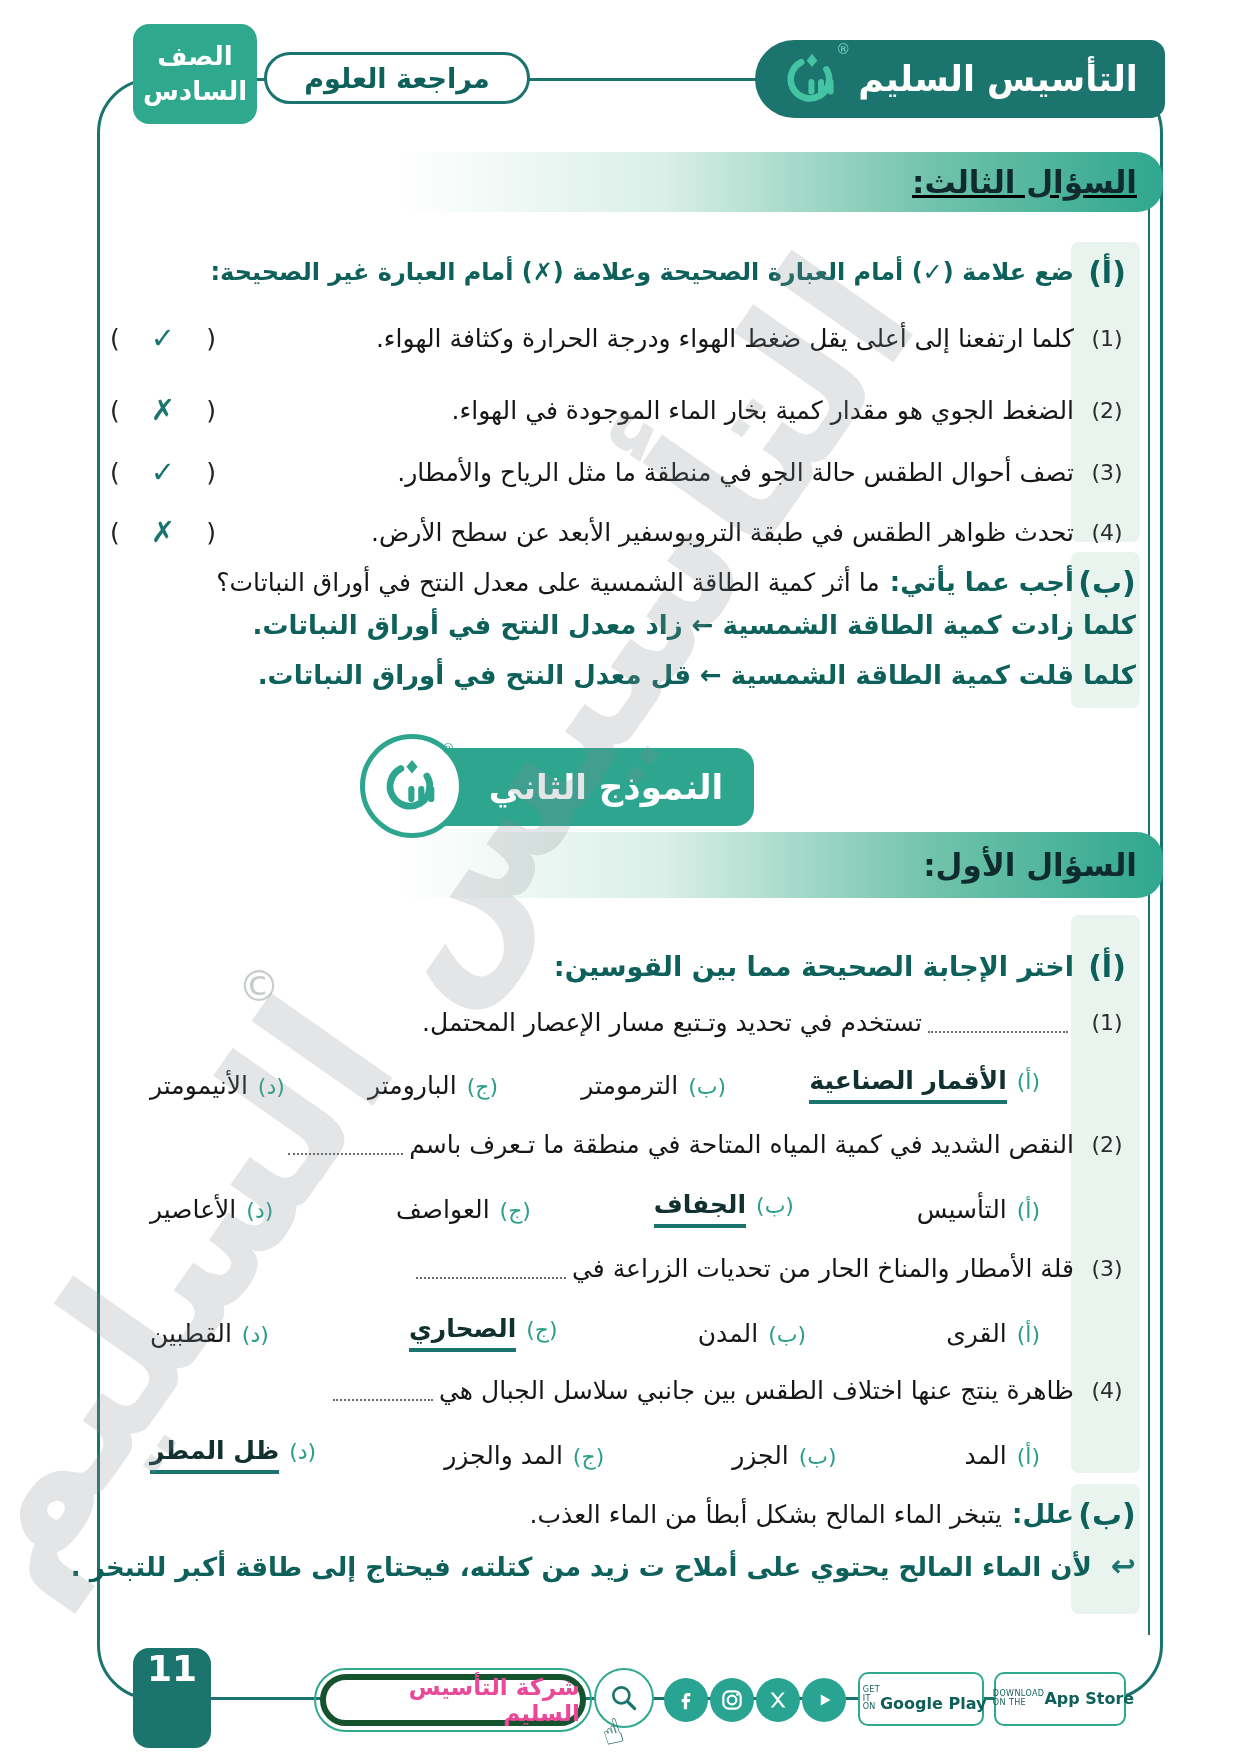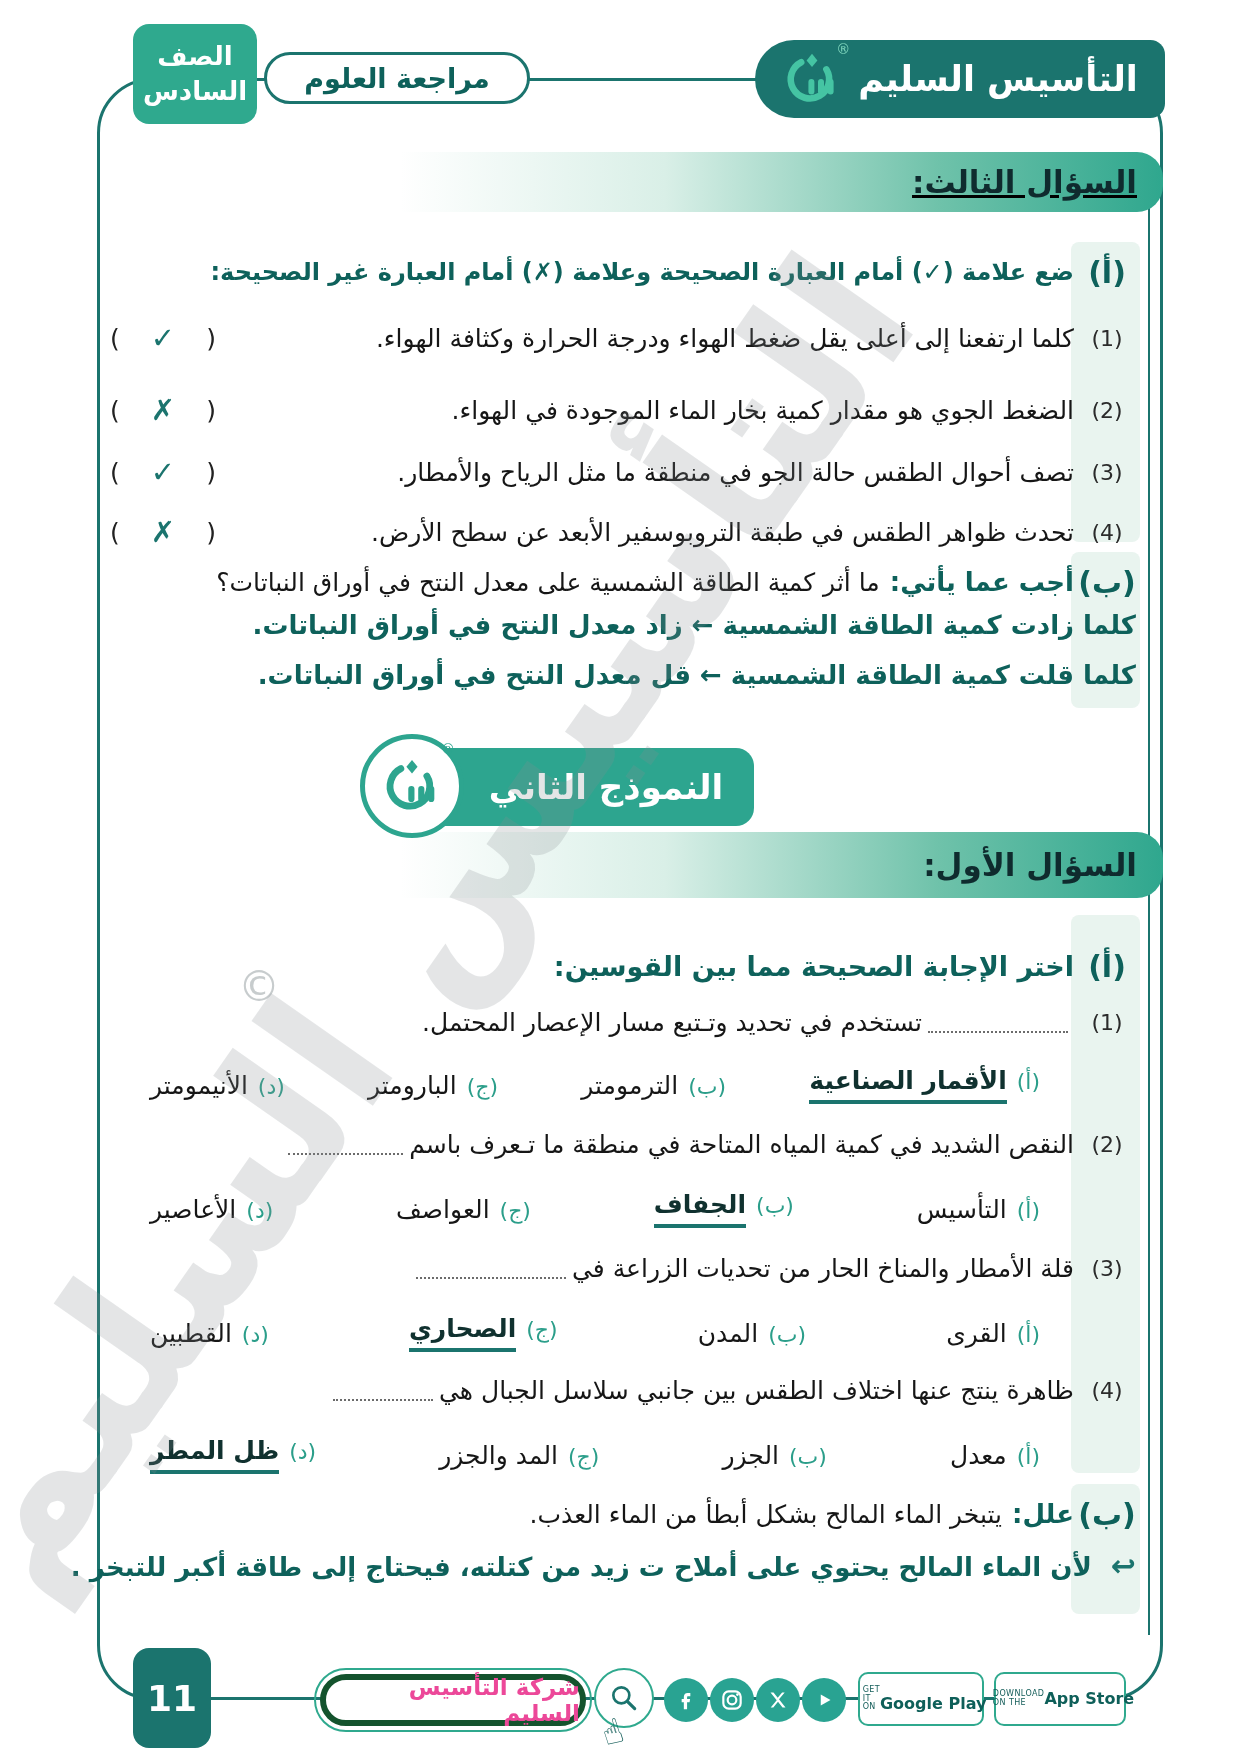--- a/index.html
+++ b/index.html
@@ -63,21 +63,21 @@
   .model{position:absolute;left:378px;top:748px;width:376px;height:78px;background:#2da58f;
       border-radius:18px;display:flex;align-items:center;justify-content:center;padding-left:80px;
       box-sizing:border-box;z-index:2;}
   .model .txt{color:#fff;font-weight:bold;font-size:34px;direction:rtl;}
   .model-logo{position:absolute;left:360px;top:734px;width:104px;height:104px;border-radius:50%;
       background:#fff;border:5px solid #2da58f;box-sizing:border-box;display:flex;align-items:center;
       justify-content:center;z-index:3;}
   .model-logo .reg{position:absolute;top:2px;right:4px;font-size:14px;color:#2da58f;}
   
   .page-badge{position:absolute;left:133px;top:1648px;width:78px;height:100px;background:#1b746e;
-      border-radius:16px;color:#fff;font-weight:bold;font-size:36px;display:flex;align-items:center;
+      border-radius:16px;color:#fff;font-weight:bold;font-size:36px;display:flex;align-items:flex-start;
       justify-content:center;z-index:4;}
   .company-pill{position:absolute;left:320px;top:1674px;width:266px;height:52px;background:#fff;
       border:6px solid #14532d;outline:2px solid #2fa98e;outline-offset:4px;border-radius:26px;
       display:flex;align-items:center;justify-content:flex-start;color:#ec4899;font-weight:bold;
       font-size:23px;z-index:4;box-sizing:border-box;direction:rtl;}
   .search-circle{position:absolute;left:594px;top:1668px;width:60px;height:60px;border-radius:50%;
       background:#fff;border:2px solid #2fa98e;box-sizing:border-box;display:flex;align-items:center;
       justify-content:center;z-index:4;}
   .hand{position:absolute;left:602px;top:1712px;font-size:34px;color:#155e5a;z-index:5;
       transform:rotate(-18deg);}
@@ -280,21 +280,21 @@
   </div>
 
   <div class="row" style="top:1368px;">
     <span class="marker">(4)</span>
     <span class="stmt" style="flex:none;">ظاهرة ينتج عنها اختلاف الطقس بين جانبي سلاسل الجبال هي</span>
     <span class="dots" style="width:100px;"></span>
   </div>
   <div class="opts" style="top:1432px;">
     <span class="opt">
       <span class="letter">(أ)</span>
-      <span class="word">معدل</span>
+      <span class="word">المد</span>
     </span>
     <span class="opt">
       <span class="letter">(ب)</span>
       <span class="word">الجزر</span>
     </span>
     <span class="opt">
       <span class="letter">(ج)</span>
       <span class="word">المد والجزر</span>
     </span>
     <span class="opt">

